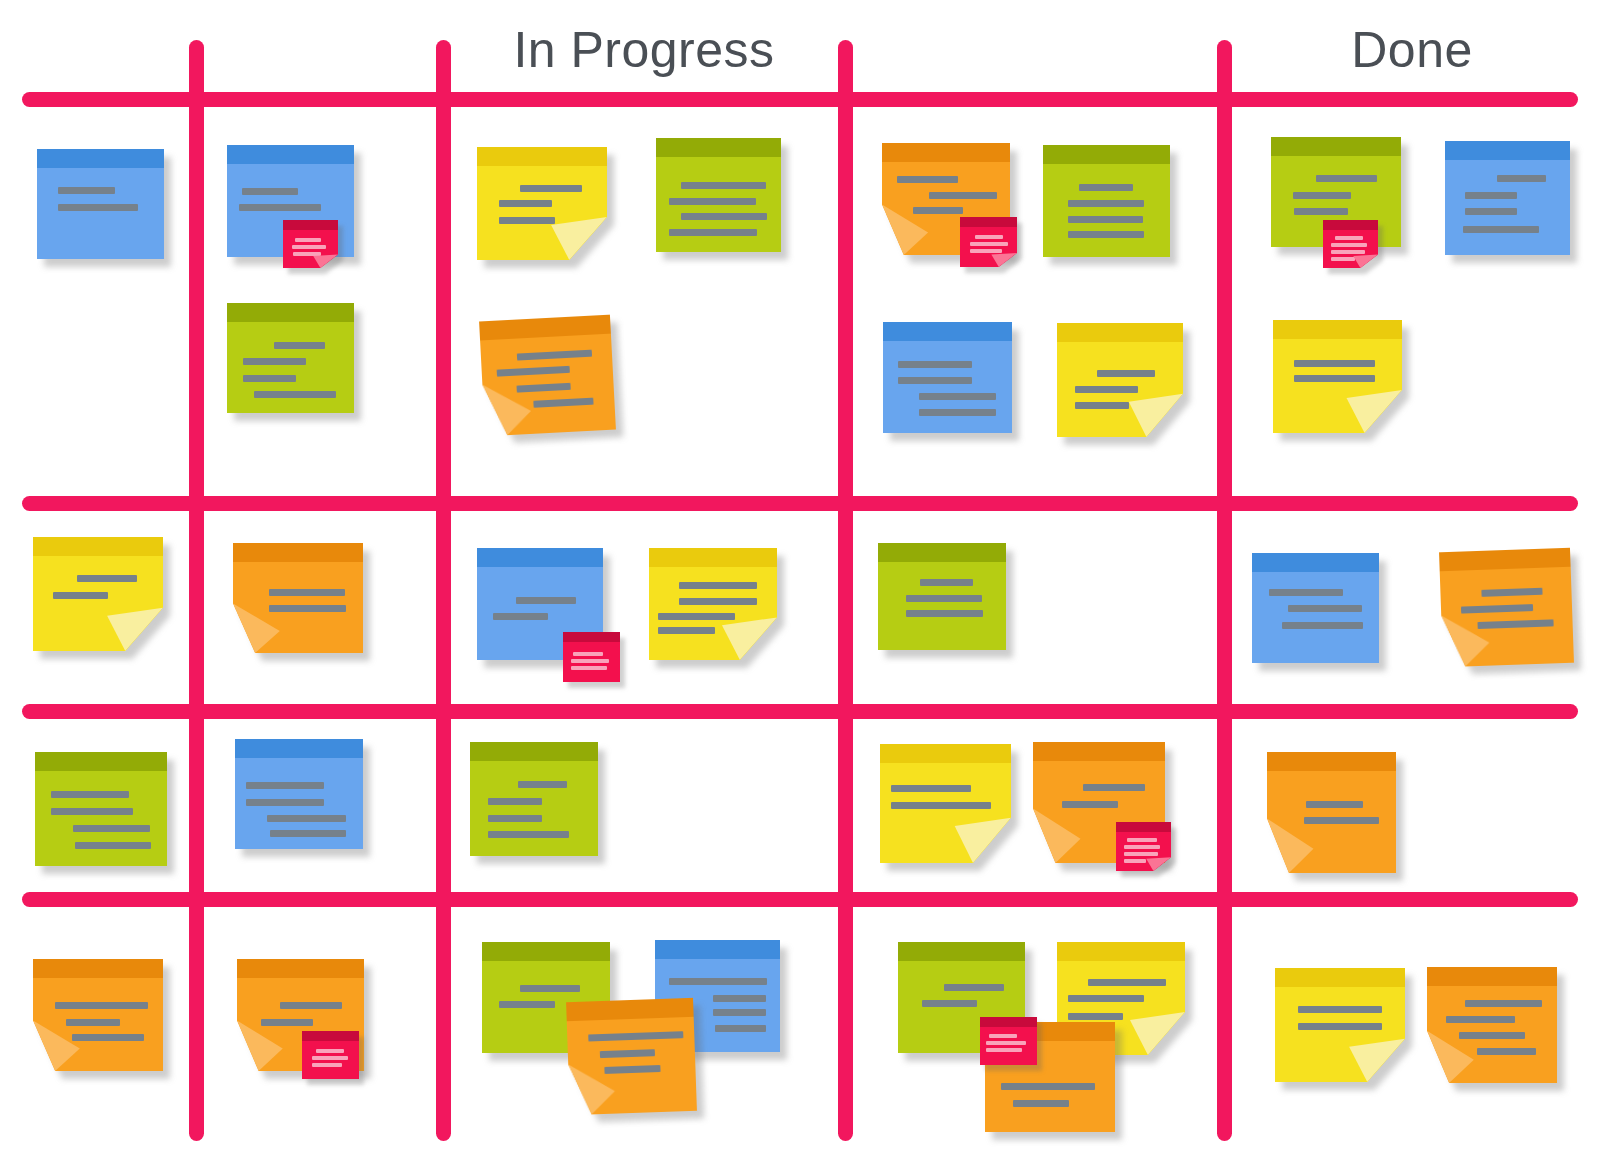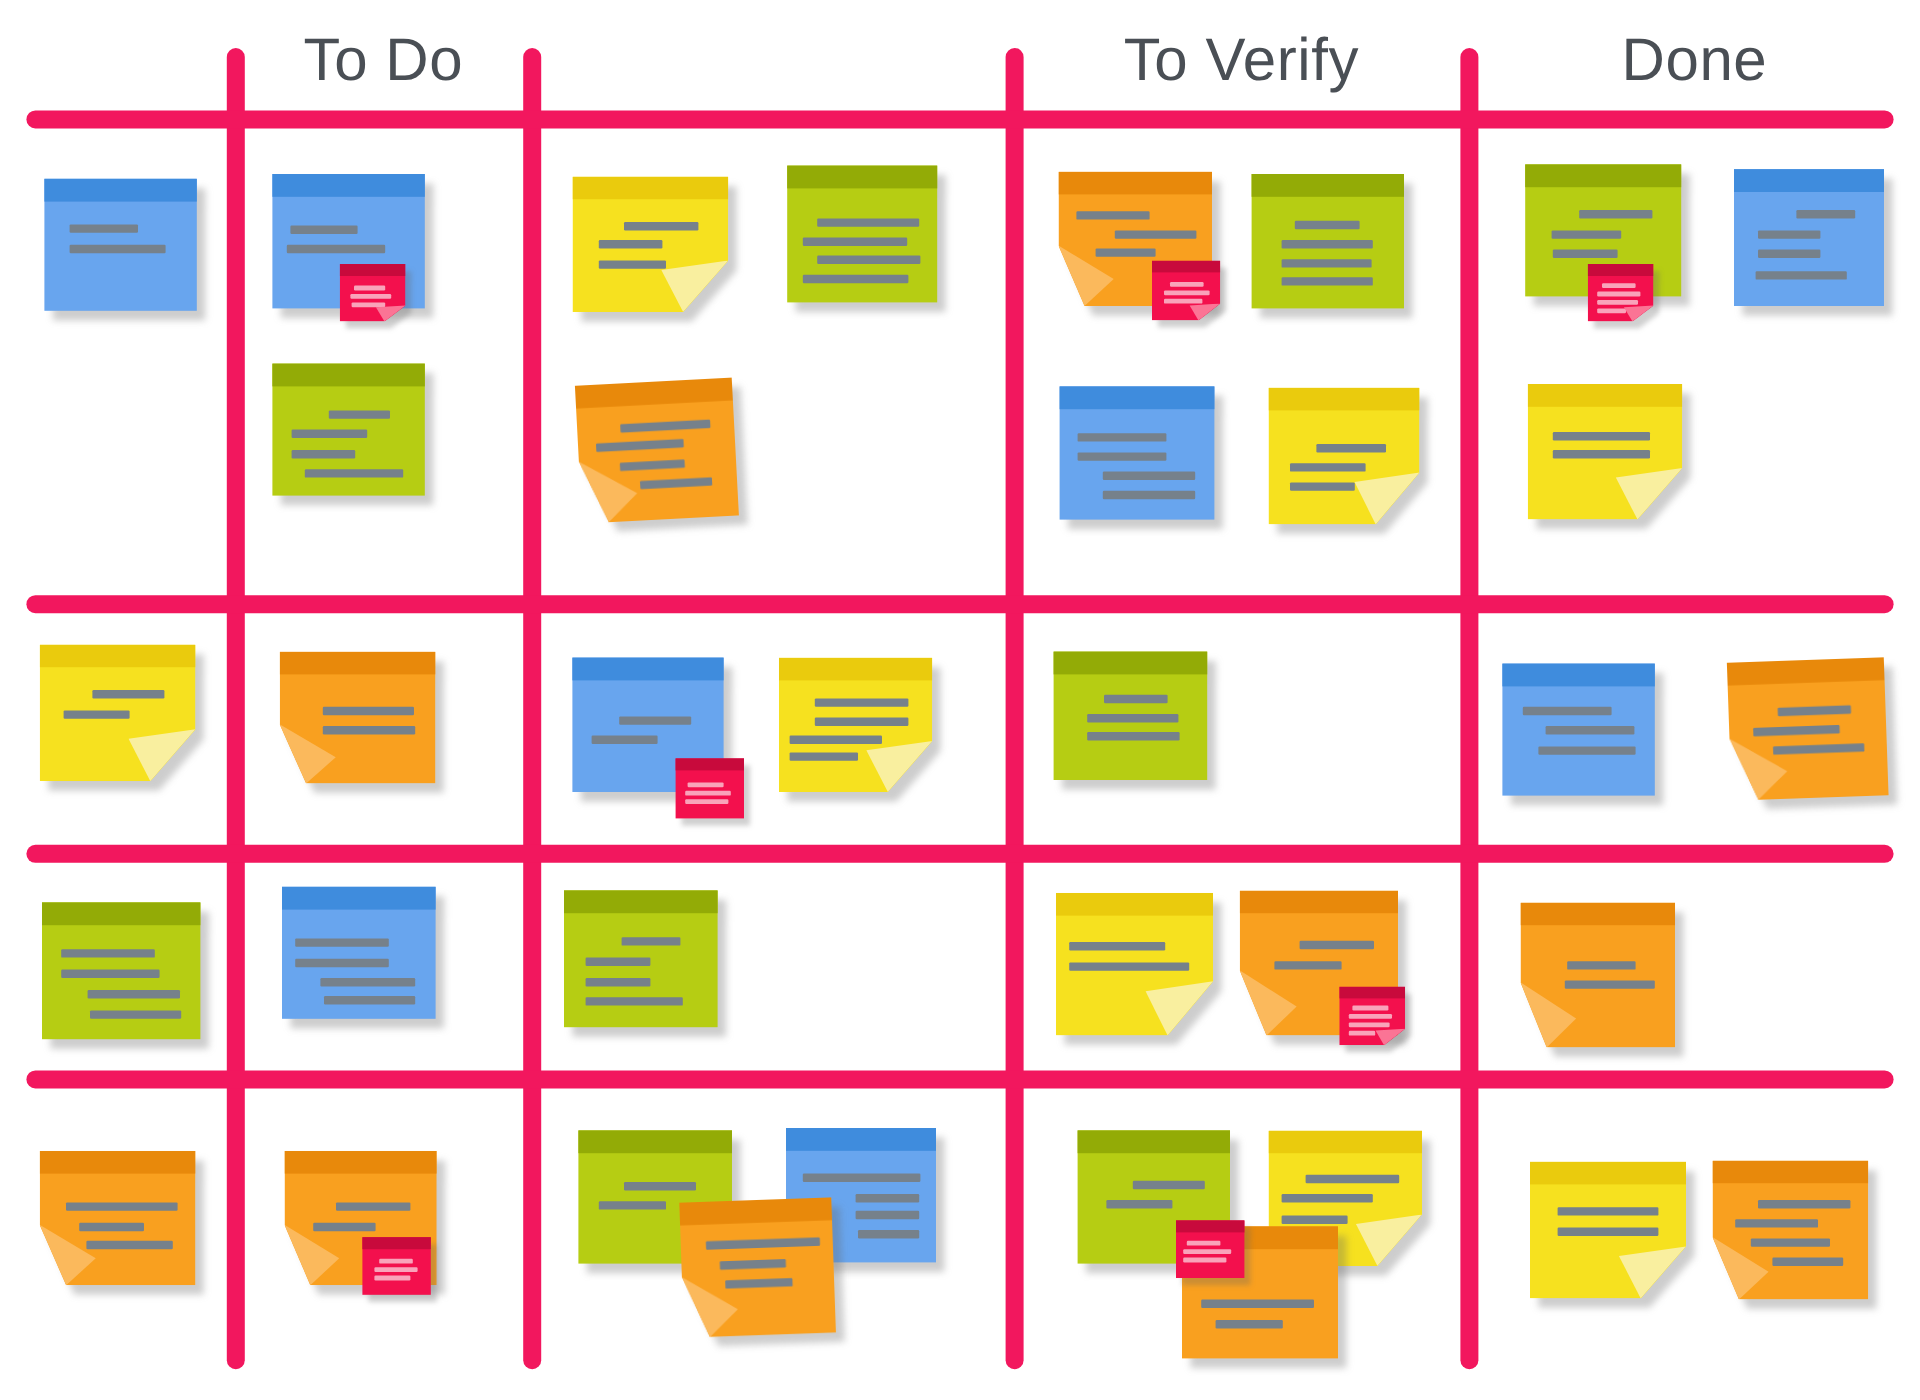--- a/index.html
+++ b/index.html
@@ -30,22 +30,21 @@
   <div id="gridlines">
       <div class="gline" style="left: 188.5px; top: 40px; width: 15px; height: 1101px; background: rgb(242, 23, 94);"></div>
       <div class="gline" style="left: 435.5px; top: 40px; width: 15px; height: 1101px; background: rgb(242, 23, 94);"></div>
       <div class="gline" style="left: 837.5px; top: 40px; width: 15px; height: 1101px; background: rgb(242, 23, 94);"></div>
       <div class="gline" style="left: 1216.5px; top: 40px; width: 15px; height: 1101px; background: rgb(242, 23, 94);"></div>
       <div class="gline" style="left: 22px; top: 91.5px; width: 1556px; height: 15px; background: rgb(242, 23, 94);"></div>
       <div class="gline" style="left: 22px; top: 495.5px; width: 1556px; height: 15px; background: rgb(242, 23, 94);"></div>
       <div class="gline" style="left: 22px; top: 703.5px; width: 1556px; height: 15px; background: rgb(242, 23, 94);"></div>
       <div class="gline" style="left: 22px; top: 891.5px; width: 1556px; height: 15px; background: rgb(242, 23, 94);"></div>
     </div>
-  <div class="col-header" style="left: 196px; width: 247px; color: rgb(74, 79, 85);">To Do</div>
-  <div class="col-header" style="left: 845px; width: 379px; color: rgb(74, 79, 85);">To Verify</div>
+  <div class="col-header" style="left: 443px; width: 402px; color: rgb(74, 79, 85);">In Progress</div>
   <div class="col-header" style="left: 1224px; width: 376px; color: rgb(74, 79, 85);">Done</div>
   <div id="notes">
       <div class="note" style="left: 37px; top: 149px; width: 127px; height: 110px;">
         <div class="paper" style="background: rgb(104, 165, 238);">
           <div class="strip" style="height: 19px; background: rgb(63, 140, 221);"></div>
           <div class="tline" style="left: 21px; top: 38px; width: 57px; height: 7px; background: rgb(118, 129, 139);"></div>
           <div class="tline" style="left: 21px; top: 55px; width: 80px; height: 7px; background: rgb(118, 129, 139);"></div>
         </div>
       </div>
       <div class="note" style="left: 33px; top: 537px; width: 130px; height: 114px;">

